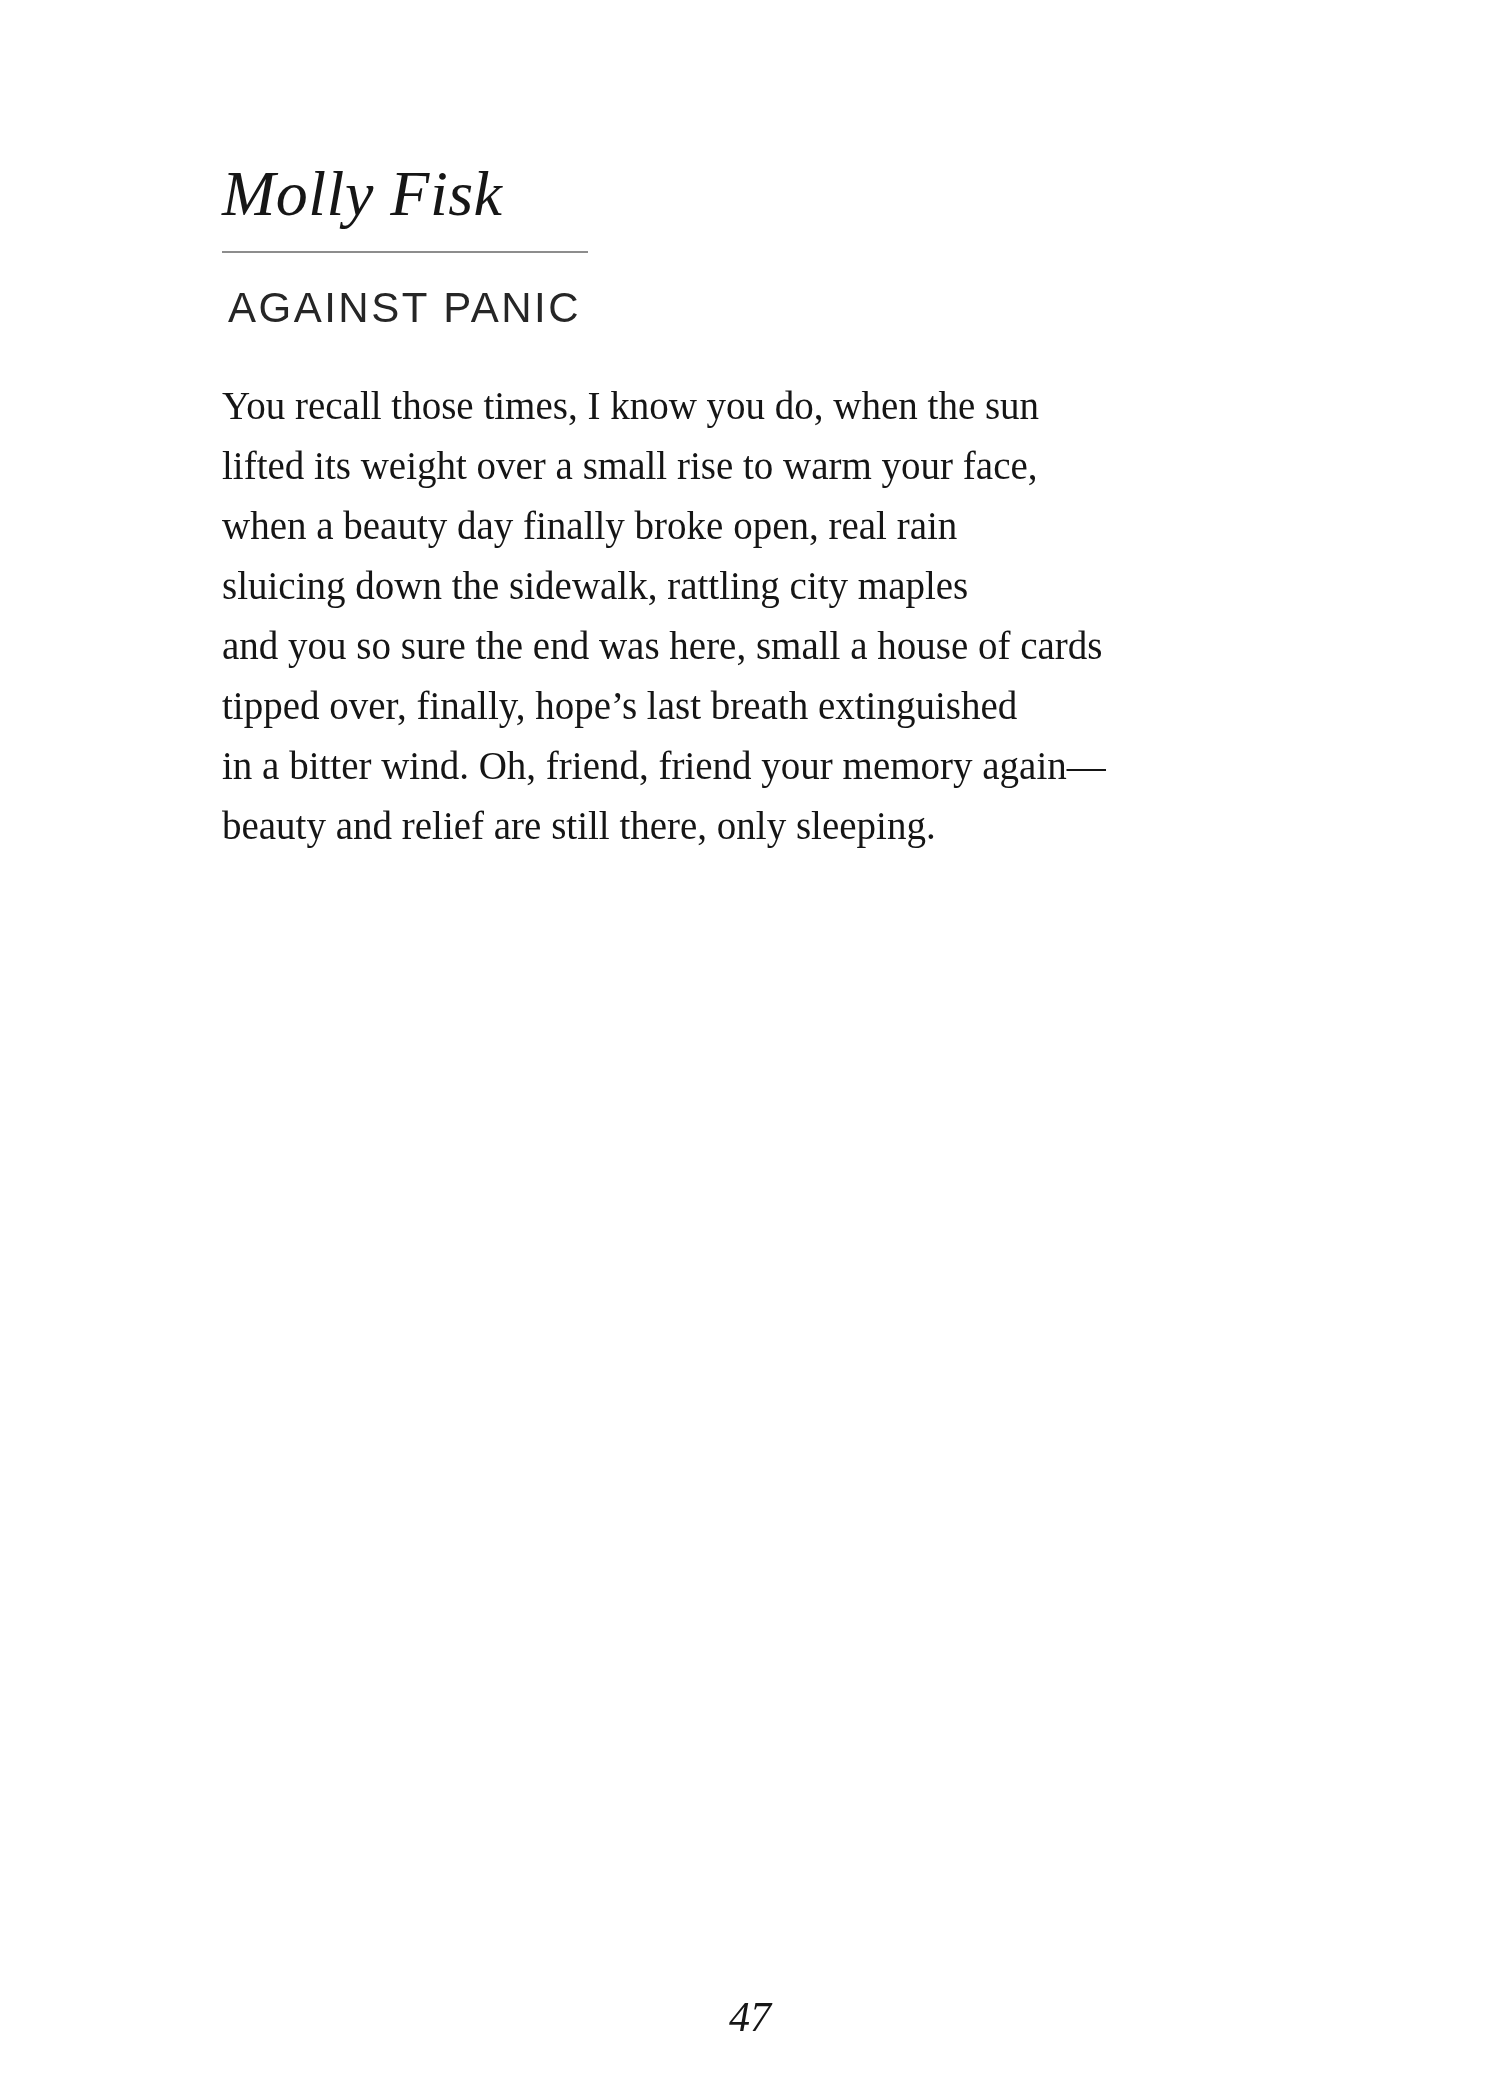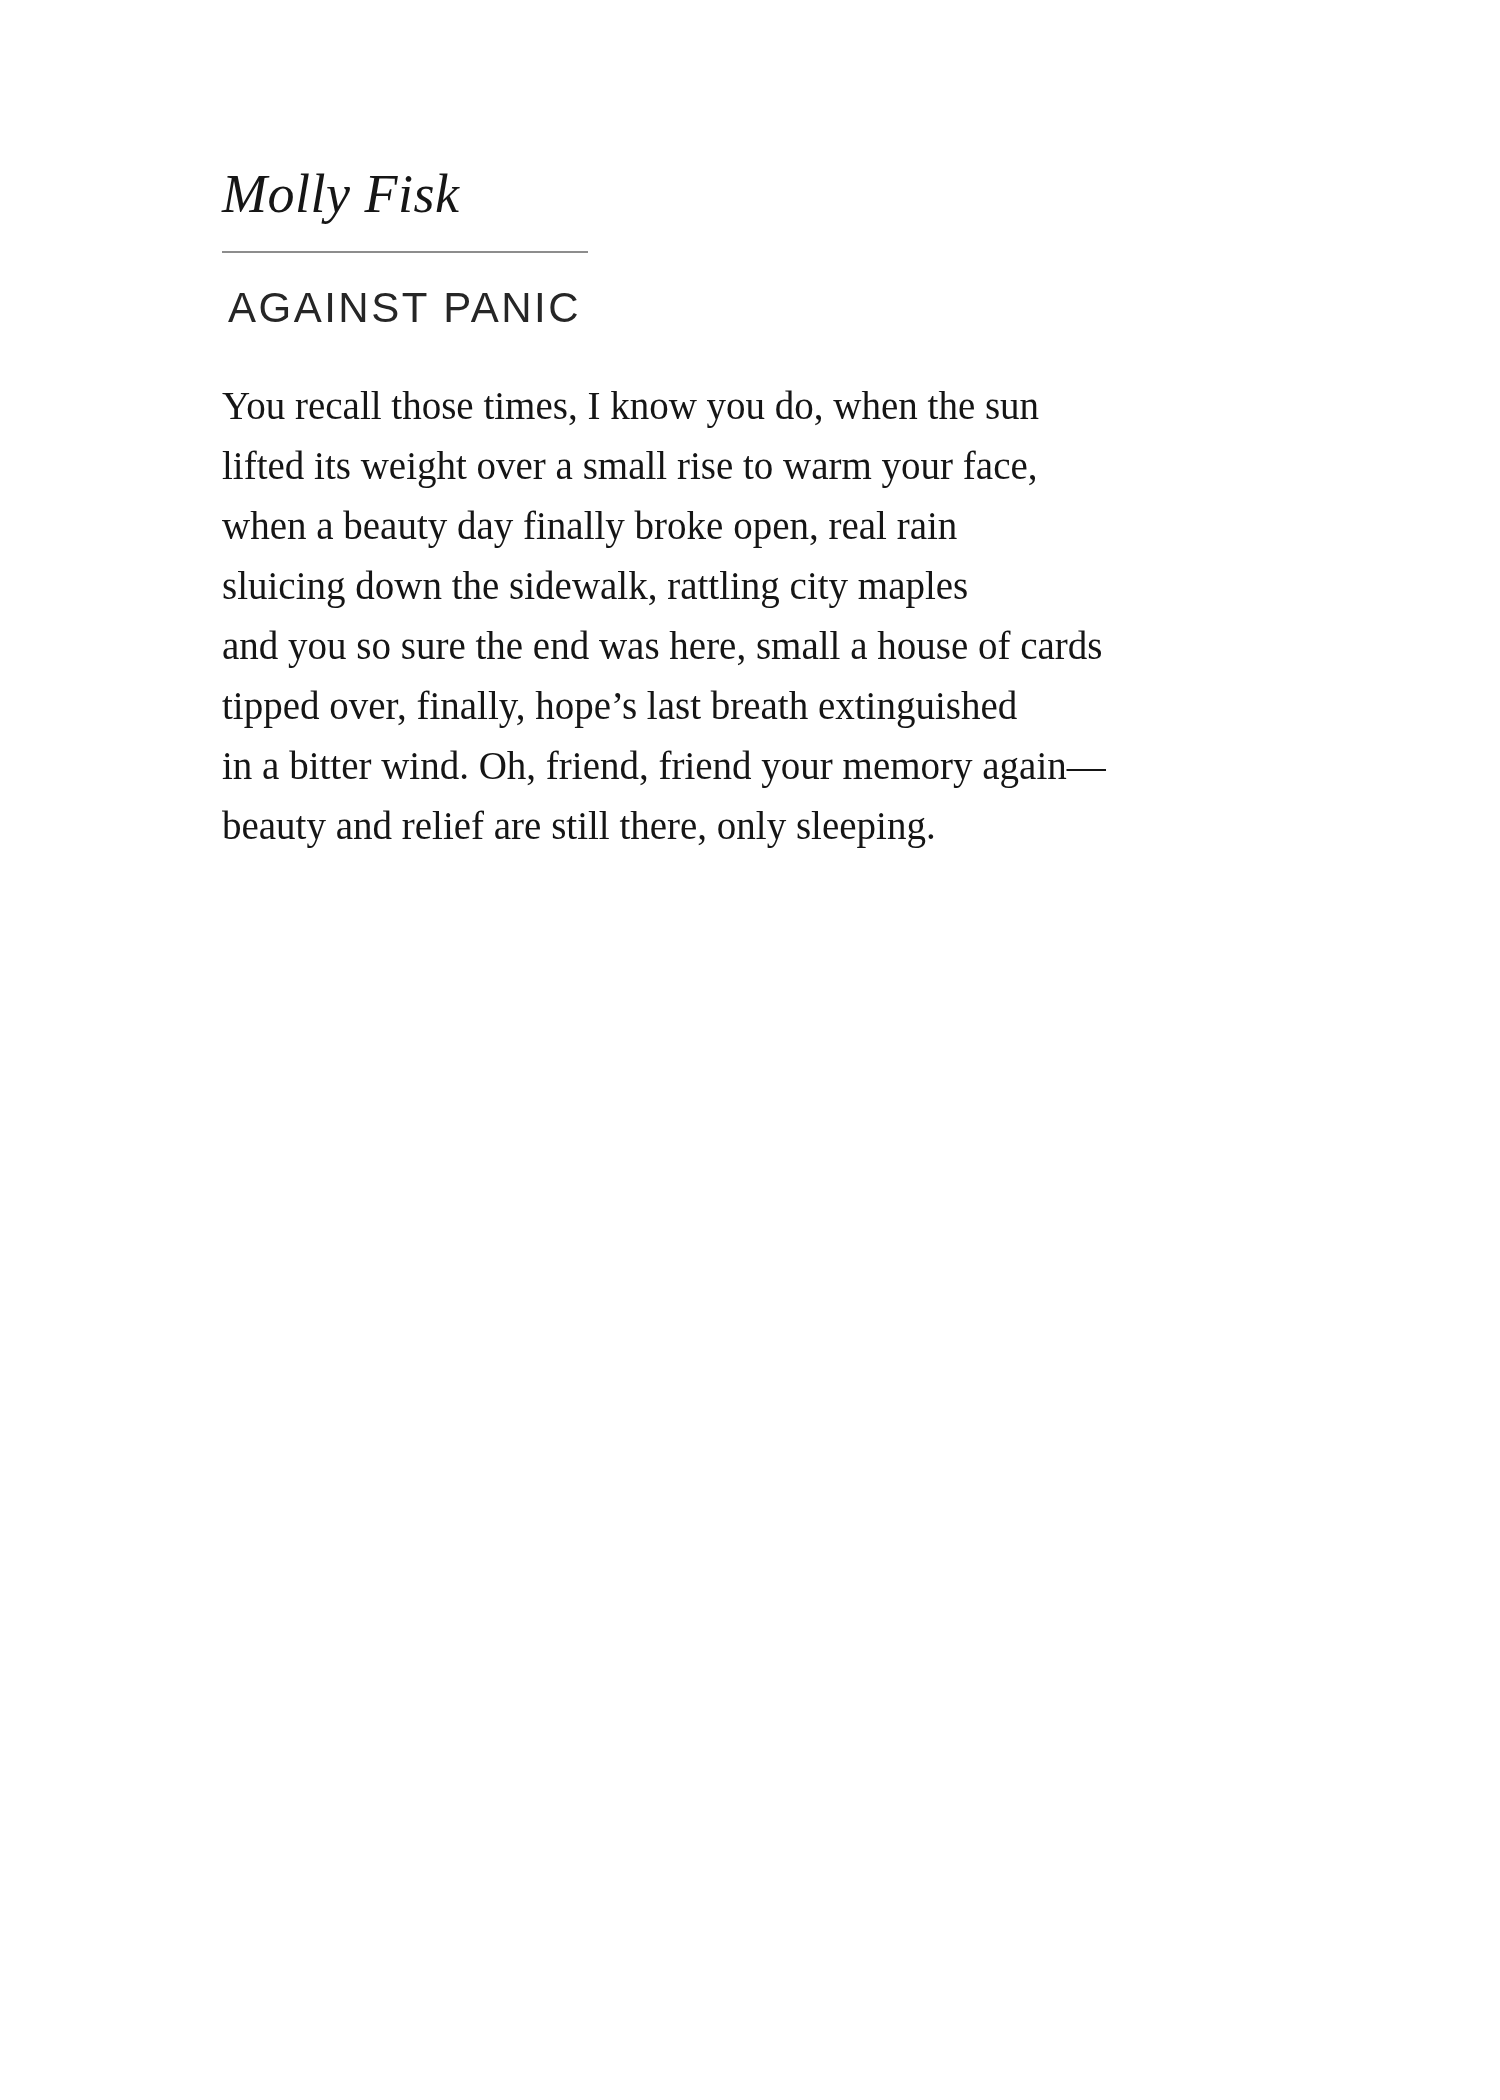--- a/index.html
+++ b/index.html
@@ -20,21 +20,21 @@
     width: 1500px;
     height: 2100px;
     background: #ffffff;
   }
   .author {
     position: absolute;
     left: 222px;
     top: 167px;
     font-family: "Liberation Serif", serif;
     font-style: italic;
-    font-size: 54px;
+    font-size: 64px;
     line-height: 54px;
     color: #161616;
     letter-spacing: 0.5px;
     white-space: nowrap;
   }
   .author-rule {
     position: absolute;
     left: 222px;
     top: 251px;
     width: 366px;
@@ -94,14 +94,15 @@
     <div class="poem-line">You recall those times, I know you do, when the sun</div>
     <div class="poem-line">lifted its weight over a small rise to warm your face,</div>
     <div class="poem-line">when a beauty day finally broke open, real rain</div>
     <div class="poem-line">sluicing down the sidewalk, rattling city maples</div>
     <div class="poem-line">and you so sure the end was here, small a house of cards</div>
     <div class="poem-line">tipped over, finally, hope’s last breath extinguished</div>
     <div class="poem-line">in a bitter wind. Oh, friend, friend your memory again—</div>
     <div class="poem-line">beauty and relief are still there, only sleeping.</div>
   </div>
 
+  <div class="folio">47</div>
 
 </div>
 
 </body></html>

